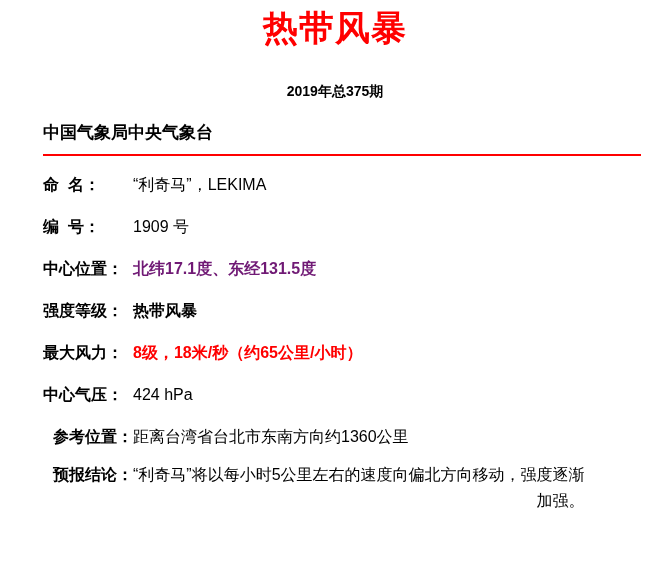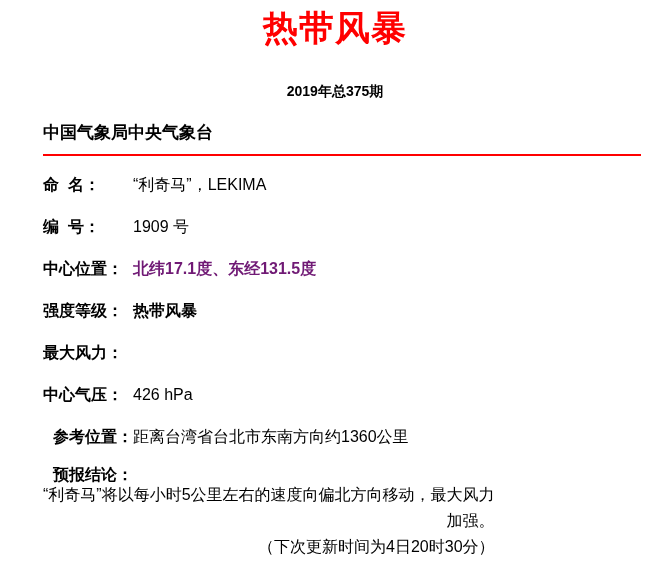--- a/index.html
+++ b/index.html
@@ -48,21 +48,21 @@
     padding-right: 30px;
   }
   .row {
     display: flex;
     align-items: flex-start;
     margin-bottom: 22px;
     font-size: 16px;
     line-height: 20px;
   }
   .row:nth-child(7), .row:nth-child(8) { margin-bottom: 18px; text-align: right; }
-  .row:last-child { margin-bottom: 16px; flex-direction: column; }
+  .row:last-child { margin-bottom: 16px; }
   .label {
     width: 90px;
     flex-shrink: 0;
     font-weight: bold;
     white-space: nowrap;
   }
   .value { font-weight: normal; }
   .value.bold-red { font-weight: bold; }
   .forecast-lines { line-height: 26px; margin-top: -3px; }
   .forecast-line { white-space: nowrap; }
@@ -100,35 +100,35 @@
       <span class="value bold-red" style="color: #701a75;">北纬17.1度、东经131.5度</span>
     </div>
 
     <div class="row">
       <span class="label">强度等级：</span>
       <span class="value bold-red" style="color: #000000;">热带风暴</span>
     </div>
 
     <div class="row">
       <span class="label">最大风力：</span>
+      <span class="value bold-red" style="color: rgb(255, 0, 0);">8级，18米/秒（约65公里/小时）</span>
     </div>
 
     <div class="row">
       <span class="label">中心气压：</span>
-      <span class="value">426 hPa</span>
+      <span class="value">424 hPa</span>
     </div>
 
     <div class="row">
       <span class="label">参考位置：</span>
       <span class="value">距离台湾省台北市东南方向约1360公里</span>
     </div>
 
     <div class="row">
       <span class="label">预报结论：</span>
       <span class="value forecast-lines">
-        <span class="forecast-line">“利奇马”将以每小时5公里左右的速度向偏北方向移动，最大风力</span><br>
+        <span class="forecast-line">“利奇马”将以每小时5公里左右的速度向偏北方向移动，强度逐渐</span><br>
         <span class="forecast-line">加强。</span><br>
-        <span class="forecast-line">（下次更新时间为4日20时30分）</span>
       </span>
     </div>
 
   </div>
 </div>
 
 </body></html>

